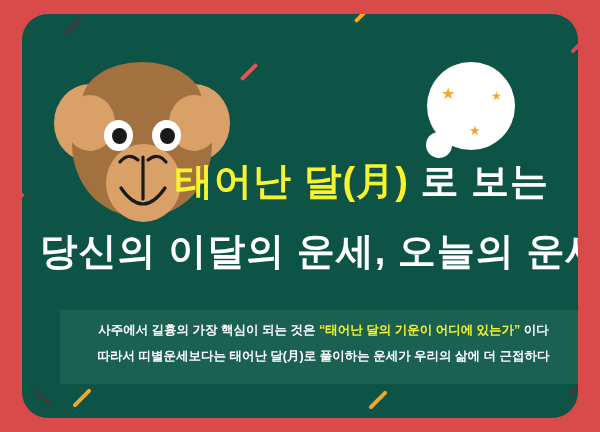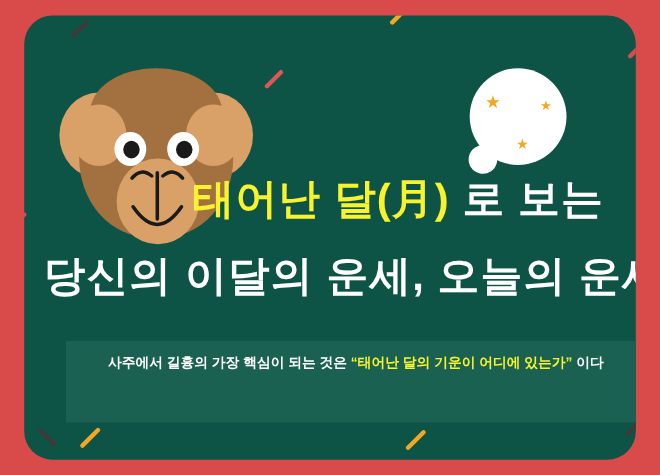--- a/index.html
+++ b/index.html
@@ -125,16 +125,17 @@
     <div id="title-line1">
       <span class="hl">태어난 달(月)</span><span> 로 보는</span>
     </div>
 
     <div id="title-line2">당신의 이달의 운세, 오늘의 운세</div>
 
     <div id="body-panel">
       <div class="body-line" id="body-line1">
         <span>사주에서 길흉의 가장 핵심이 되는 것은 </span><span class="hl">“태어난 달의 기운이 어디에 있는가”</span><span> 이다</span>
       </div>
+      <div class="body-line" id="body-line2">따라서  띠별운세보다는 태어난 달(月)로 풀이하는 운세가  우리의 삶에 더 근접하다</div>
     </div>
 
   </div>
 </div>
 
 </body></html>

